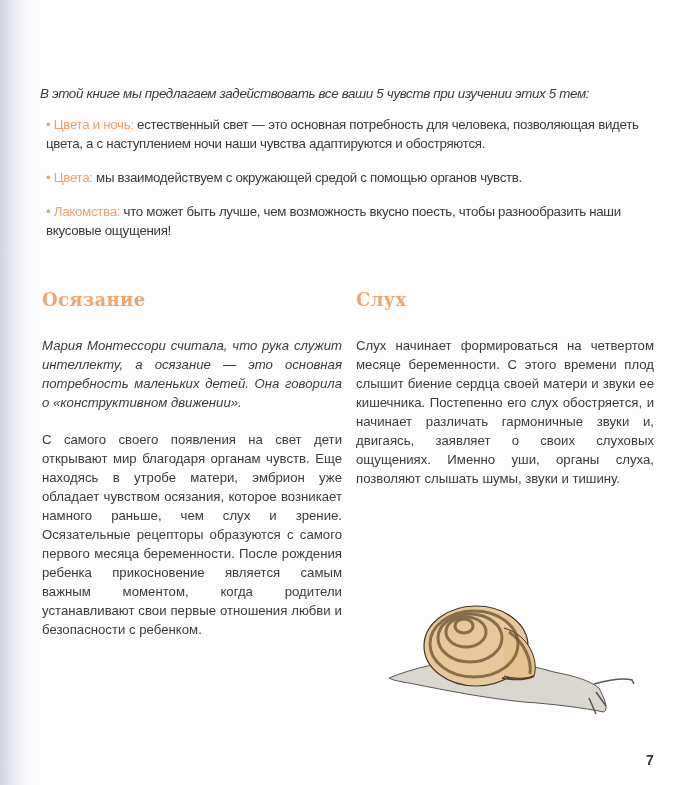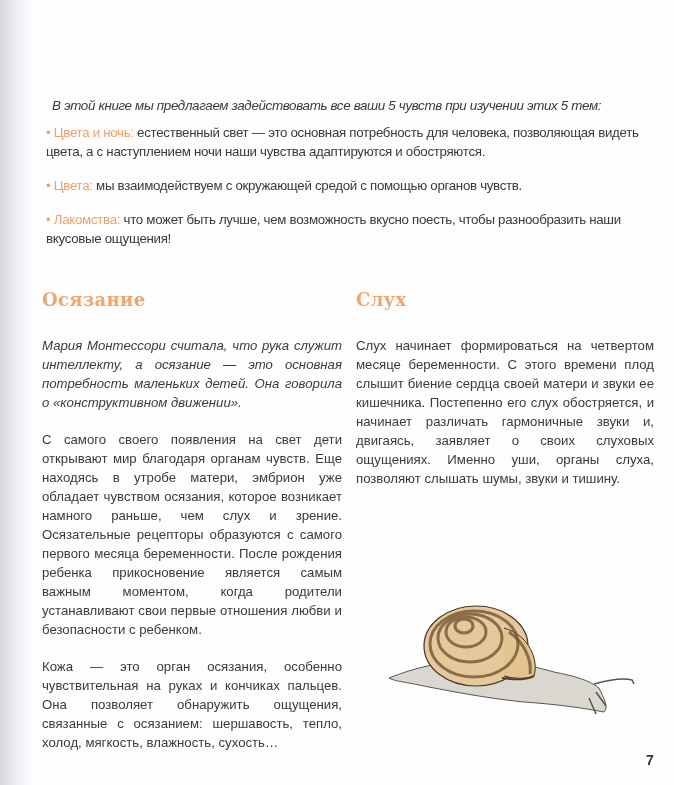--- a/index.html
+++ b/index.html
@@ -11,21 +11,21 @@
     }
     .spine {
       position: absolute; left: 0; top: 0; width: 34px; height: 785px;
       background: linear-gradient(to right, #d4d5dc 0%, #e8e9ef 35%, #f7f7fa 75%, #fdfdfd 100%);
     }
     .intro {
       position: absolute; left: 40px; top: 86px; width: 620px;
       font-style: italic; font-size: 13.4px; letter-spacing: -0.35px;
       color: #3a3a3a;
     }
-    .topics { position: absolute; left: 46px; top: 123px; width: 600px; font-size: 13.3px; line-height: 19px; letter-spacing: -0.3px; }
+    .topics { position: absolute; left: 46px; top: 115px; width: 600px; font-size: 13.3px; line-height: 19px; letter-spacing: -0.3px; }
     .topic { margin: 0 0 15px 0; }
     .topic .bullet, .topic .label { color: #eea06c; }
     .topic .text { color: #3a3a3a; }
     .col { position: absolute; width: 300px; font-size: 13.2px; line-height: 19px; text-align: justify; color: #3b3b3b; }
     .col-left { left: 42px; top: 290px; }
     .col-right { left: 356px; top: 290px; width: 298px; }
     .heading {
       font-family: "DejaVu Serif", serif; 
       color: #eea66f; font-size: 18px; font-weight: bold; margin: 0 0 22px 0;
       height: 24px; letter-spacing: 0.3px;
@@ -35,42 +35,41 @@
     .snail { position: absolute; left: 384px; top: 580px; width: 260px; height: 150px; }
     .page-number {
       position: absolute; left: 646px; top: 752px; font-size: 14px; font-weight: bold; color: #333;
     }
   </style>
 </head>
 <body>
 
 <div class="spine"></div>
 
-<p class="intro" style="margin:12px">В этой книге мы предлагаем задействовать все ваши 5 чувств при изучении  этих 5 тем:</p>
+<p class="intro" style="margin:0">В этой книге мы предлагаем задействовать все ваши 5 чувств при изучении  этих 5 тем:</p>
 
 <div class="topics">
   <p class="topic">
     <span class="bullet">•</span>
     <span class="label">Цвета и ночь:</span><span class="text"> естественный свет — это основная потребность для человека, позволяющая видеть цвета, а с наступлением ночи наши чувства адаптируются и обостряются.</span>
   </p>
   <p class="topic">
     <span class="bullet">•</span>
     <span class="label">Цвета:</span><span class="text"> мы взаимодействуем с окружающей средой с помощью органов чувств.</span>
   </p>
   <p class="topic">
     <span class="bullet">•</span>
     <span class="label">Лакомства:</span><span class="text"> что может быть лучше, чем возможность вкусно поесть, чтобы разнообразить наши вкусовые ощущения!</span>
   </p>
 </div>
 
 <div class="col col-left">
   <div class="heading">Осязание</div>
   <p class="para italic">Мария Монтессори считала, что рука служит интеллекту, а осязание — это основная потребность маленьких детей. Она говорила о «конструктивном движении».</p>
   <p class="para">С самого своего появления на свет дети открывают мир благодаря органам чувств. Еще находясь в утробе матери, эмбрион уже обладает чувством осязания, которое возникает намного раньше, чем слух и зрение. Осязательные рецепторы образуются с самого первого месяца беременности. После рождения ребенка прикосновение является самым важным моментом, когда родители устанавливают свои первые отношения любви и безопасности с ребенком.</p>
-  <p class="para">Кожа — это орган осязания, особенно чувствительная на руках и кончиках пальцев. Она позволяет обнаружить ощущения, связанные с осязанием: шершавость, тепло, холод, мягкость, влажность, сухость…</p>
 </div>
 
 <div class="col col-right">
   <div class="heading">Слух</div>
   <p class="para">Слух начинает формироваться на четвертом месяце беременности. С этого времени плод слышит биение сердца своей матери и звуки ее кишечника. Постепенно его слух обостряется, и начинает различать гармоничные звуки и, двигаясь, заявляет о своих слуховых ощущениях. Именно уши, органы слуха, позволяют слышать шумы, звуки и тишину.</p>
 </div>
 
 <svg class="snail" viewBox="0 0 260 150">
 
   <path d="M5,98 C30,88 60,80 90,82 C120,80 150,86 170,92 C190,96 205,100 215,108 C220,118 225,128 220,132 C200,128 170,124 140,122 C100,118 60,110 30,104 C20,102 10,101 5,98 Z" fill="#d9d7cf" stroke="#5a5650" stroke-width="1"></path>

